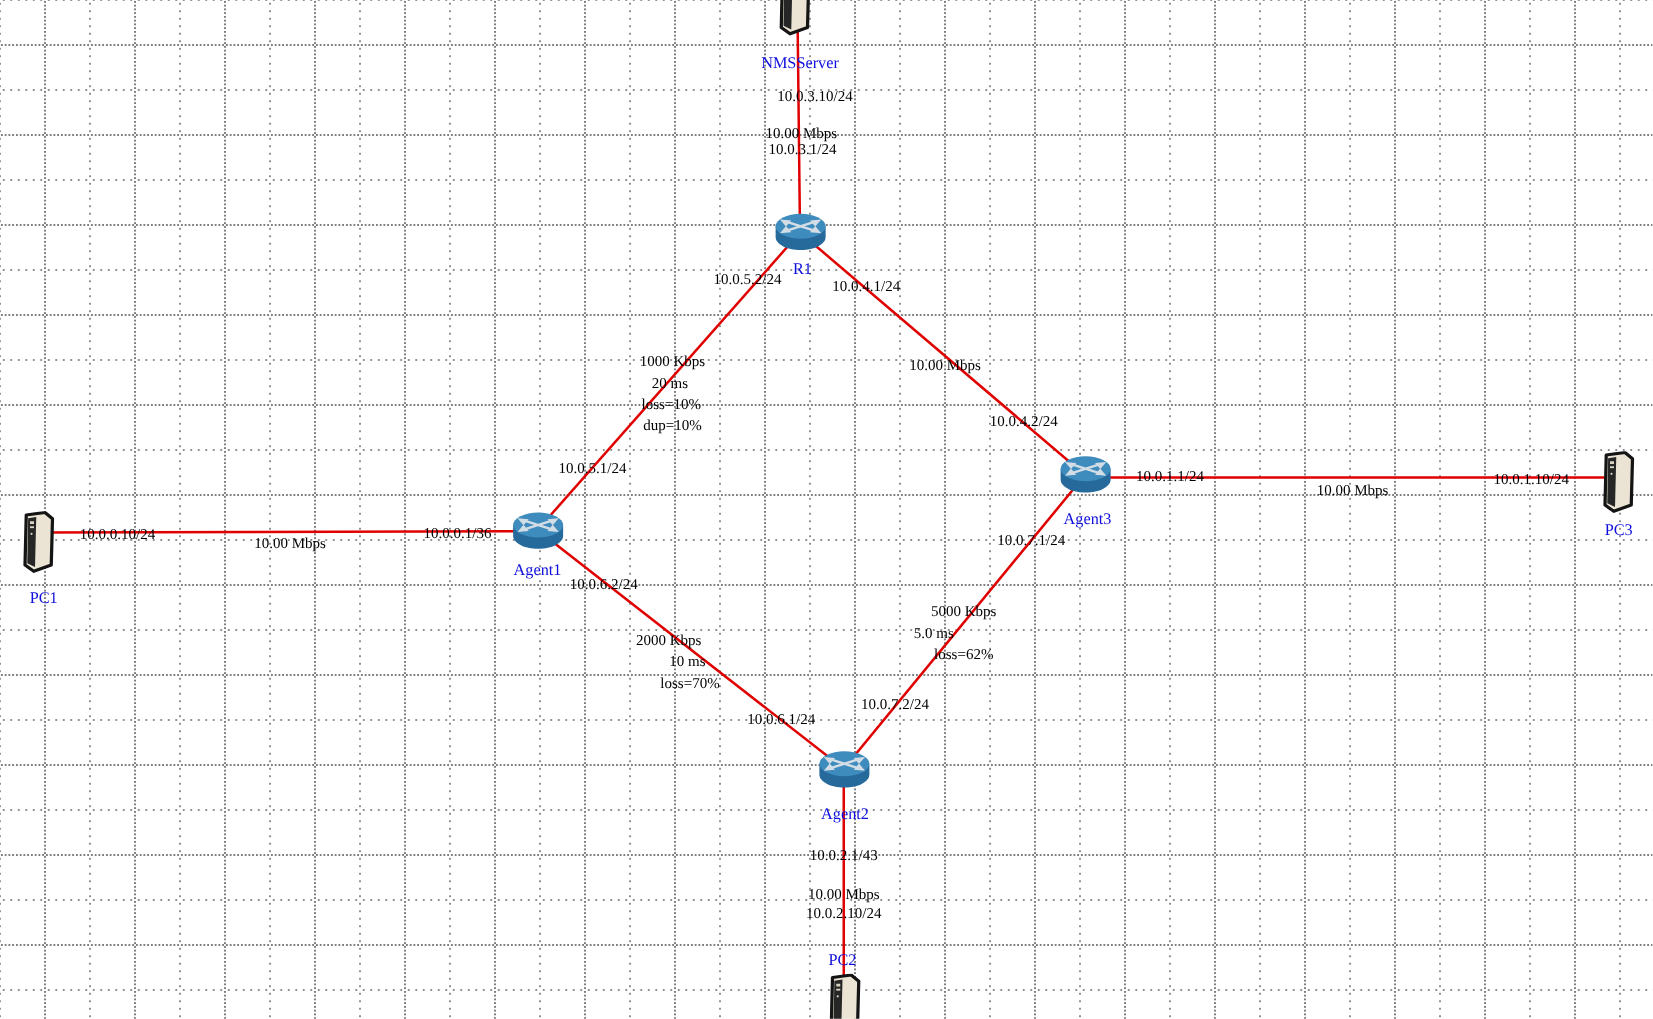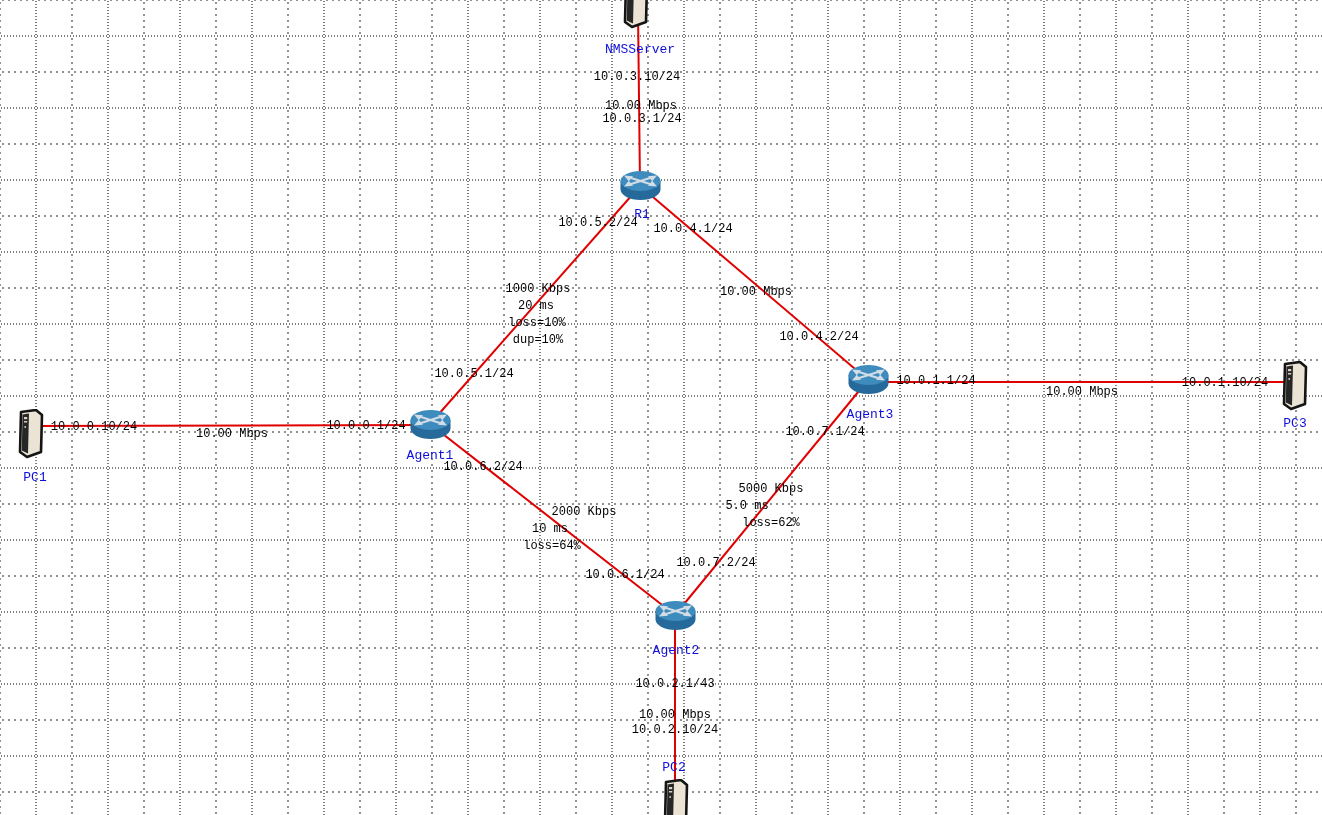--- a/index.html
+++ b/index.html
@@ -9,21 +9,21 @@
     overflow:hidden;
     background-color:#ffffff;
     
     background-image:
       radial-gradient(circle, #7e7e7e 0.7px, transparent 1px),
       radial-gradient(circle, #7e7e7e 0.7px, transparent 1px),
       radial-gradient(circle, #8f8f8f 0.7px, transparent 1px),
       radial-gradient(circle, #8f8f8f 0.7px, transparent 1px);
     background-size: 3px 72px, 72px 3px, 6px 72px, 72px 6px;
     background-position: 0 0, 0 0, 0 36px, 36px 0;
-    font-family:Liberation Mono, monospace;
+    font-family:Liberation Serif, serif;
   }
   svg.links{position:absolute;left:0;top:0;z-index:1;}
   .node{position:absolute;z-index:2;}
   .a{  
     position:absolute;z-index:3;transform:translateX(-50%);
     font-size:12px;line-height:14px;color:#000;white-space:nowrap;
   }
   .n{  
     position:absolute;z-index:3;transform:translateX(-50%);
     font-size:13px;line-height:14px;color:#0f0fdd;white-space:nowrap;
@@ -155,43 +155,43 @@
 
   <div class="n" style="left:640px;top:43px">NMSServer</div>
   <div class="n" style="left:642px;top:208px">R1</div>
   <div class="n" style="left:430px;top:449px">Agent1</div>
   <div class="n" style="left:870px;top:408px">Agent3</div>
   <div class="n" style="left:676px;top:644px">Agent2</div>
   <div class="n" style="left:35px;top:471px">PC1</div>
   <div class="n" style="left:674px;top:761px">PC2</div>
   <div class="n" style="left:1295px;top:417px">PC3</div>
 
-  <div class="a" style="left:637px;top:70px">10.0.3.10/24</div>
+  <div class="a" style="left:652px;top:70px">10.0.3.10/24</div>
   <div class="a" style="left:641px;top:99px">10.00 Mbps</div>
   <div class="a" style="left:642px;top:112px">10.0.3.1/24</div>
 
   <div class="a" style="left:598px;top:216px">10.0.5.2/24</div>
   <div class="a" style="left:538px;top:282px">1000 Kbps</div>
   <div class="a" style="left:536px;top:299px">20 ms</div>
   <div class="a" style="left:537px;top:316px">loss=10%</div>
   <div class="a" style="left:538px;top:333px">dup=10%</div>
   <div class="a" style="left:474px;top:367px">10.0.5.1/24</div>
 
   <div class="a" style="left:693px;top:222px">10.0.4.1/24</div>
   <div class="a" style="left:756px;top:285px">10.00 Mbps</div>
   <div class="a" style="left:819px;top:330px">10.0.4.2/24</div>
 
   <div class="a" style="left:94px;top:420px">10.0.0.10/24</div>
   <div class="a" style="left:232px;top:427px">10.00 Mbps</div>
-  <div class="a" style="left:366px;top:419px">10.0.0.1/24</div>
+  <div class="a" style="left:366px;top:419px">10.0.0.1/36</div>
 
   <div class="a" style="left:483px;top:460px">10.0.6.2/24</div>
-  <div class="a" style="left:584px;top:505px">2000 Kbps</div>
+  <div class="a" style="left:535px;top:505px">2000 Kbps</div>
   <div class="a" style="left:550px;top:522px">10 ms</div>
-  <div class="a" style="left:552px;top:539px">loss=64%</div>
+  <div class="a" style="left:552px;top:539px">loss=70%</div>
   <div class="a" style="left:625px;top:568px">10.0.6.1/24</div>
 
   <div class="a" style="left:825px;top:425px">10.0.7.1/24</div>
   <div class="a" style="left:771px;top:482px">5000 Kbps</div>
   <div class="a" style="left:747px;top:499px">5.0 ms</div>
   <div class="a" style="left:771px;top:516px">loss=62%</div>
   <div class="a" style="left:716px;top:556px">10.0.7.2/24</div>
 
   <div class="a" style="left:936px;top:374px">10.0.1.1/24</div>
   <div class="a" style="left:1082px;top:385px">10.00 Mbps</div>

